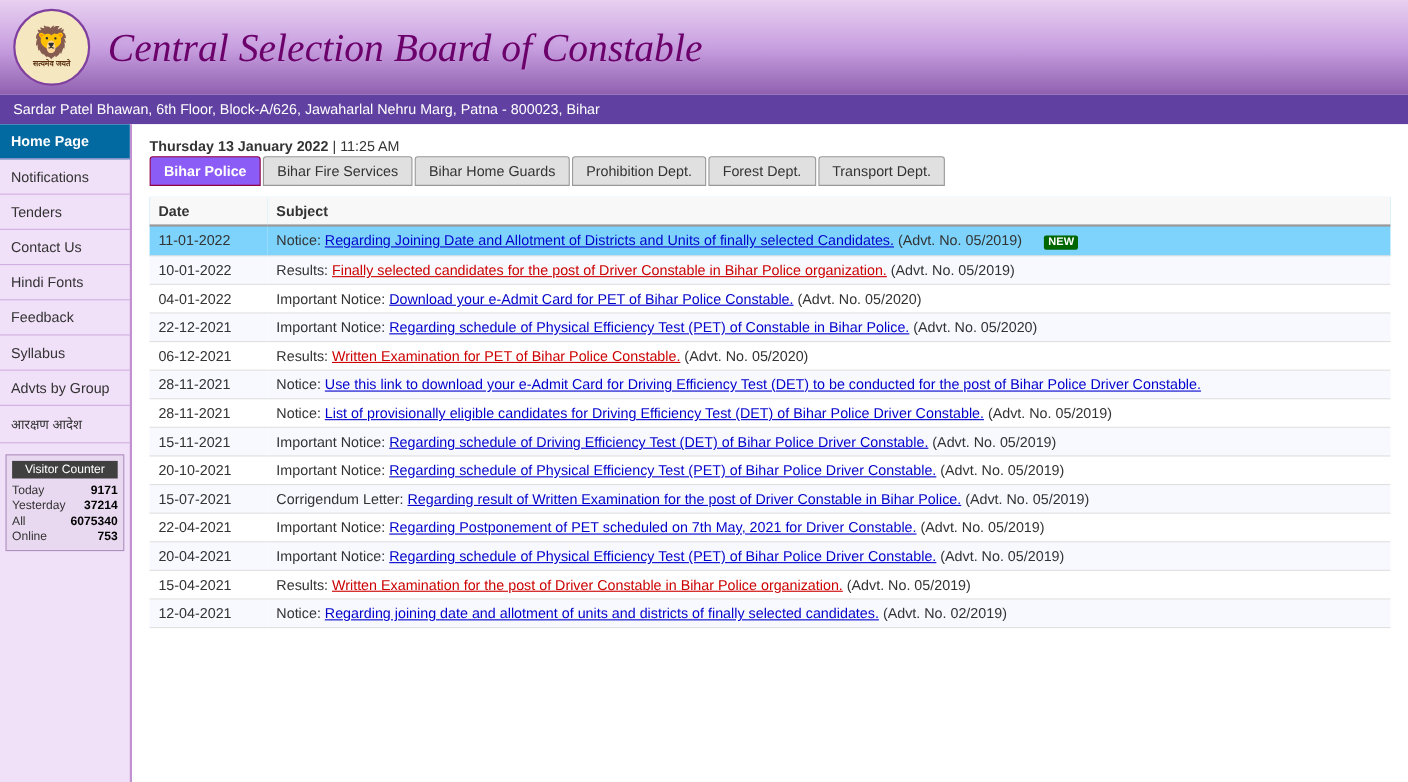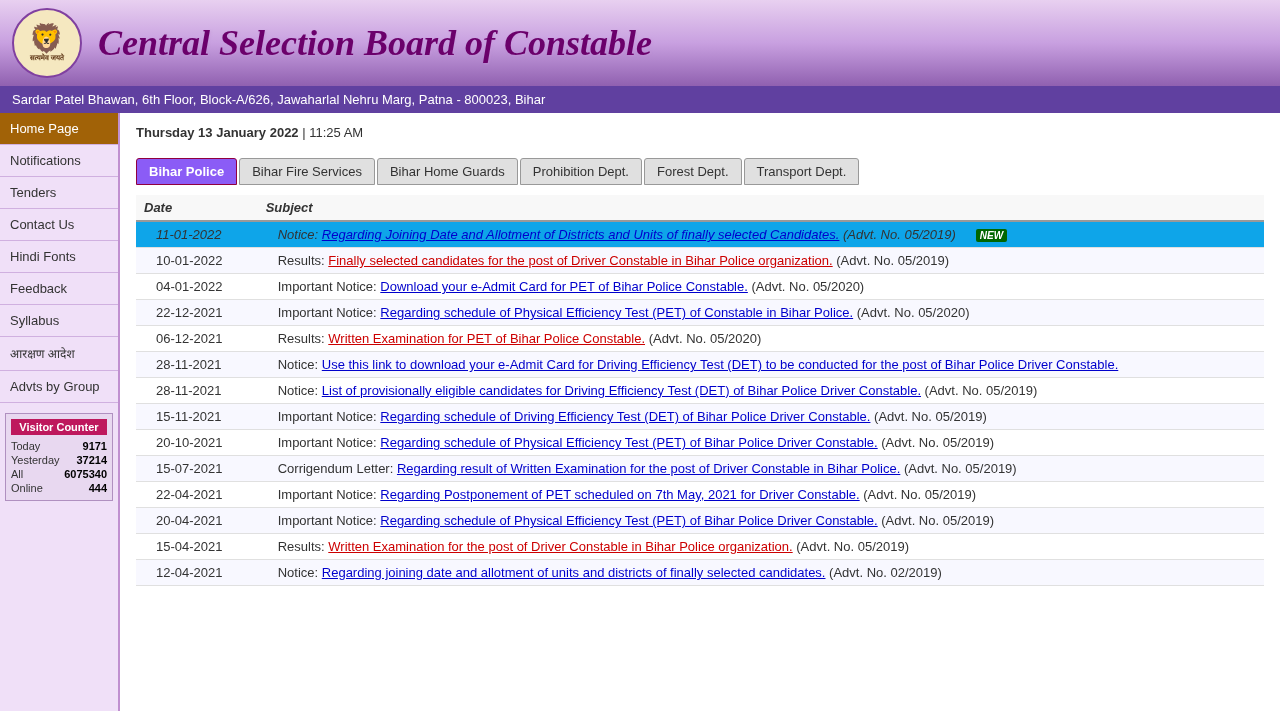--- a/index.html
+++ b/index.html
@@ -38,21 +38,21 @@
       font-size: 7px;
       color: #5a3010;
       text-align: center;
       font-weight: bold;
     }
     #site-title {
       font-family: 'Times New Roman', serif;
       font-size: 36px;
       color: #6b006b;
       font-style: italic;
-      font-weight: bold;
+      font-weight: normal;
       text-shadow: 1px 1px 2px rgba(200,150,220,0.5);
     }
 
     
     #address-bar {
       background: #6040a0;
       color: #fff;
       padding: 6px 12px;
       font-size: 13px;
     }
@@ -73,65 +73,65 @@
     .sidebar-item {
       display: block;
       padding: 8px 10px;
       color: #333;
       font-size: 13px;
       cursor: pointer;
       border-bottom: 1px solid #d0b0e0;
       text-decoration: none;
     }
     .sidebar-item.active {
-      background: #a16207;
-      color: #fff;
-      font-weight: normal;
+      background: #0369a1;
+      color: #fff;
+      font-weight: bold;
     }
     .sidebar-item.hindi {
       font-family: sans-serif;
       font-size: 12px;
     }
 
     
     #visitor-counter {
       background: #e8d8f0;
       border: 1px solid #b090c0;
       margin: 10px 5px;
       padding: 5px;
       font-size: 11px;
     }
     .vc-title {
-      background: #be185d;
+      background: #404040;
       color: #fff;
       text-align: center;
       padding: 2px 4px;
       font-size: 11px;
-      font-weight: bold;
+      font-weight: normal;
       margin-bottom: 4px;
     }
     .vc-row {
       display: flex;
       justify-content: space-between;
       padding: 1px 0;
     }
     .vc-label { color: #333; }
     .vc-value { color: #000; font-weight: bold; }
 
     
     #content {
       flex: 1;
       padding: 12px 16px;
       background: #fff;
     }
 
     
     #datetime {
       font-size: 13px;
-      margin-bottom: 18px;
+      margin-bottom: 2px;
       color: #333;
     }
     #datetime .date-bold {
       font-weight: bold;
     }
 
     
     #tabs {
       display: flex;
       flex-wrap: wrap;
@@ -161,28 +161,28 @@
     }
     #notices-table th {
       text-align: left;
       padding: 5px 8px;
       border-bottom: 2px solid #999;
       background: #f8f8f8;
       font-size: 13px;
       color: #333;
     }
     #notices-table td {
-      padding: 5px 20px;
+      padding: 5px 8px;
       border-bottom: 1px solid #e0e0e0;
       vertical-align: top;
       font-size: 13px;
     }
     #notices-table tr:nth-child(odd) { background: #fff; }
     #notices-table tr:nth-child(even) { background: #f8f8ff; }
-    #notices-table tr:first-child { background: #0ea5e9; font-style: italic; }
+    #notices-table tr:first-child { background: #7dd3fc; }
     .date-col { white-space: nowrap; color: #333; min-width: 90px; }
     .subject-col { color: #333; }
     .link-text { color: #0000cc; text-decoration: underline; cursor: pointer; }
     .new-badge {
       display: inline-block;
       background: #006600;
       color: #fff;
       font-size: 10px;
       padding: 1px 4px;
       margin-left: 20px;
@@ -214,42 +214,42 @@
   <div id="sidebar">
     <div id="sidebar-items">
 
     <div class="sidebar-item active">Home Page</div>
         <div class="sidebar-item">Notifications</div>
         <div class="sidebar-item">Tenders</div>
         <div class="sidebar-item">Contact Us</div>
         <div class="sidebar-item">Hindi Fonts</div>
         <div class="sidebar-item">Feedback</div>
         <div class="sidebar-item">Syllabus</div>
+        <div class="sidebar-item">Advts by Group</div>
         <div class="sidebar-item hindi">आरक्षण आदेश</div>
-        <div class="sidebar-item">Advts by Group</div>
       </div>
     <div id="visitor-counter">
       <div class="vc-title">Visitor Counter</div>
       <div id="vc-rows">
 
       <div class="vc-row">
             <span class="vc-label">Today</span>
             <span class="vc-value">9171</span>
           </div>
           <div class="vc-row">
             <span class="vc-label">Yesterday</span>
             <span class="vc-value">37214</span>
           </div>
           <div class="vc-row">
             <span class="vc-label">All</span>
             <span class="vc-value">6075340</span>
           </div>
           <div class="vc-row">
             <span class="vc-label">Online</span>
-            <span class="vc-value">444</span>
+            <span class="vc-value">753</span>
           </div>
         </div>
     </div>
   </div>
 
   <div id="content">
 
     <div id="datetime">
       <span class="date-bold">Thursday 13 January 2022</span>
       <span> | </span>

